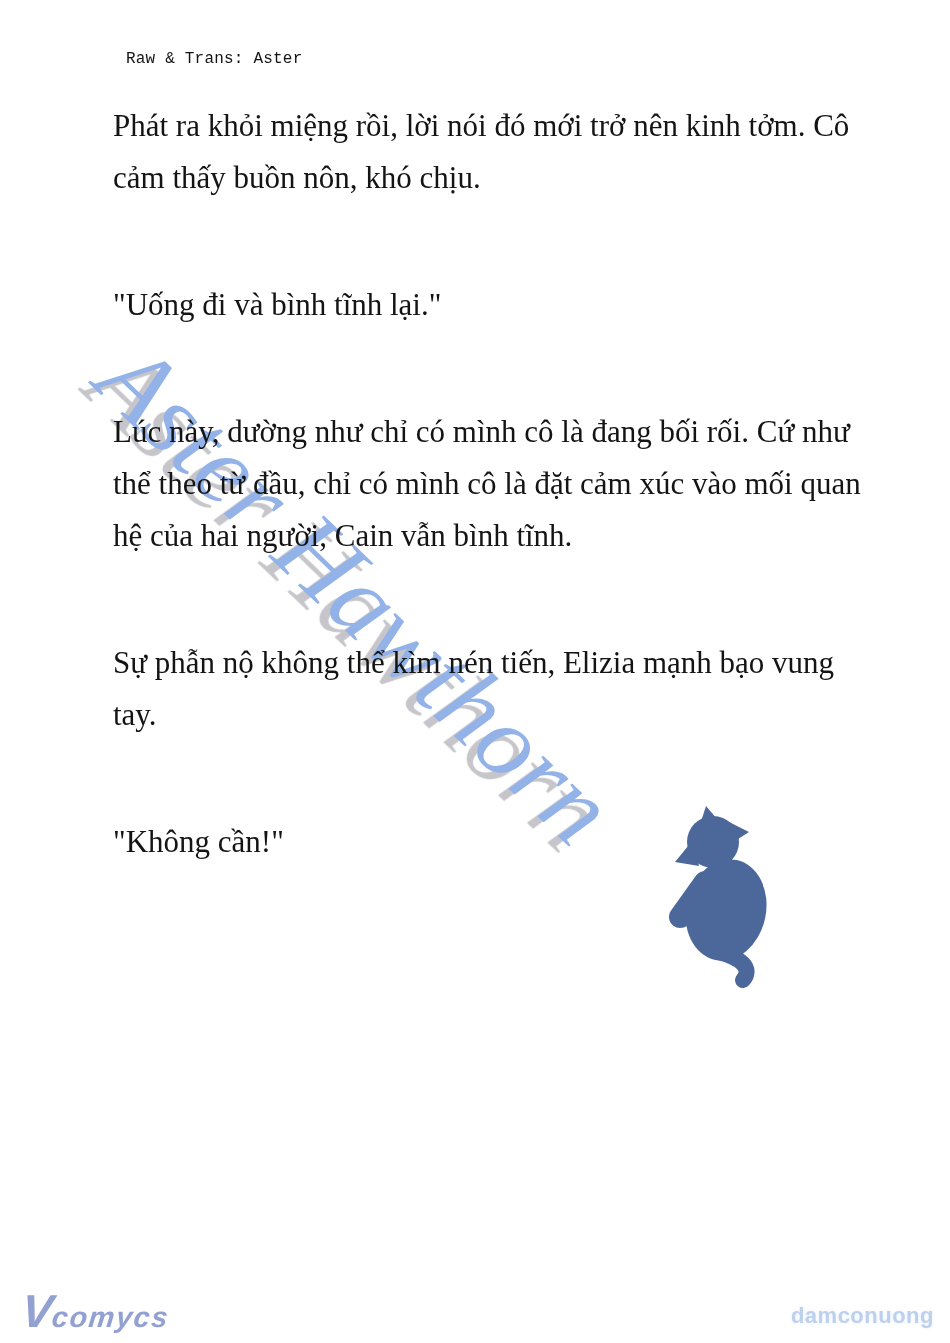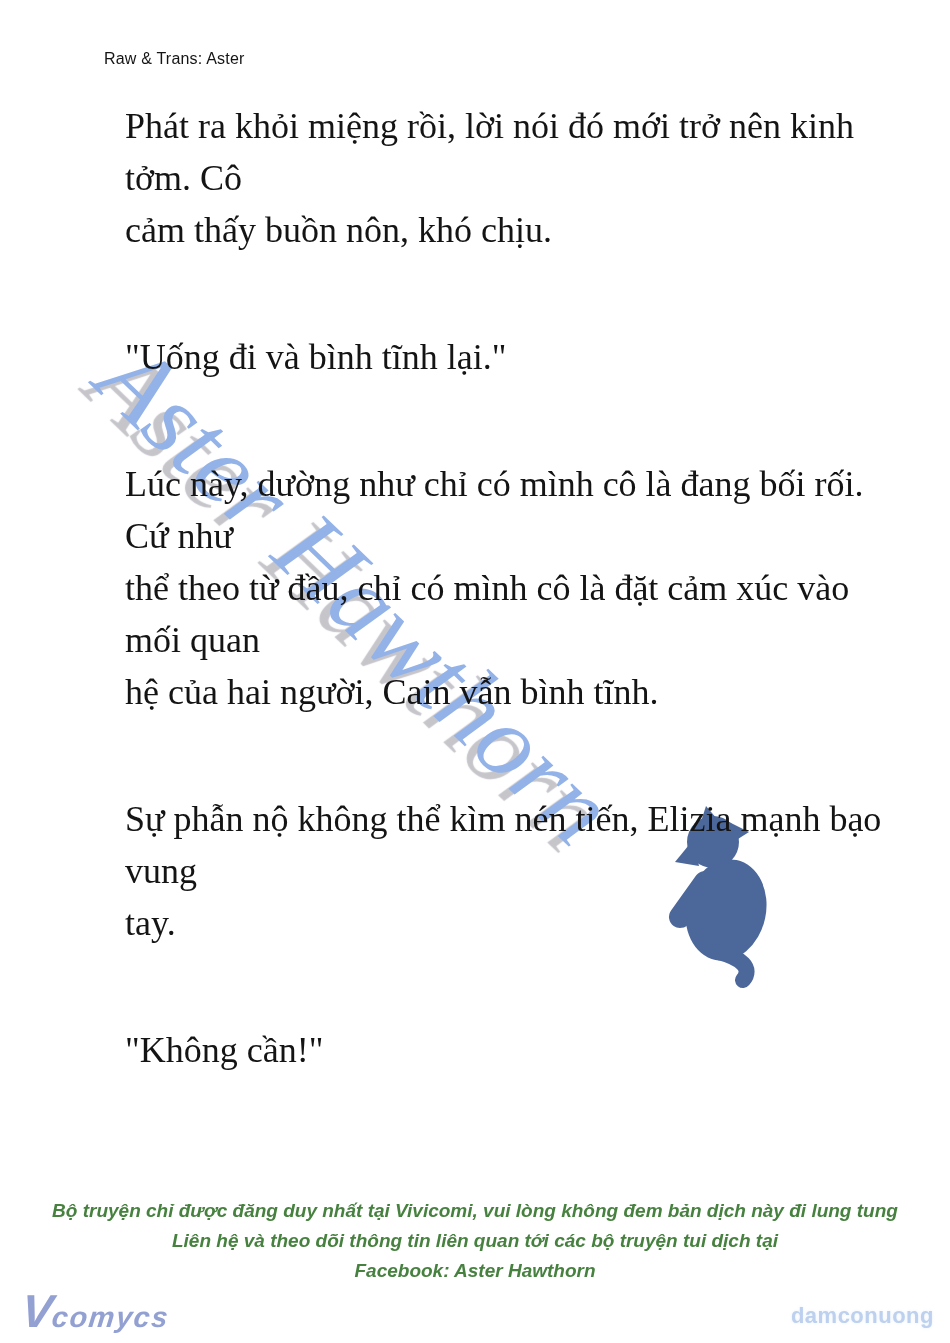--- a/index.html
+++ b/index.html
@@ -8,23 +8,23 @@
     position: relative;
     width: 950px;
     height: 1343px;
     margin: 0 auto;
     background: var(--page-bg, #ffffff);
     overflow: hidden;
     font-family: "Liberation Serif", serif;
   }
   .credit {
     position: absolute;
-    left: 104px;
+    left: 126px;
     top: 50px;
-    font-family: Liberation Sans, sans-serif;
+    font-family: Liberation Mono, monospace;
     font-size: 16px;
     color: var(--text-black, #1d1d1d);
     letter-spacing: 0.2px;
   }
   .watermark {
     position: absolute;
     left: 158px;
     top: 318px;
     z-index: 1;
     transform: rotate(44deg);
@@ -45,25 +45,25 @@
     z-index: 1;
   }
   .story {
     position: absolute;
     left: 113px;
     top: 100px;
     width: 790px;
     z-index: 2;
   }
   .story p {
-    font-size: 36px;
+    font-size: 31px;
     line-height: 52px;
     color: var(--text-black, #111111);
     white-space: pre-line;
-    margin: 0 0 75px 12px;
+    margin: 0 0 75px 0;
   }
   .footer {
     position: absolute;
     left: 0;
     right: 0;
     top: 1196px;
     z-index: 2;
     text-align: center;
     font-family: "Liberation Sans", sans-serif;
     font-style: italic;
@@ -136,23 +136,18 @@
 cảm thấy buồn nôn, khó chịu.</p>
     <p>"Uống đi và bình tĩnh lại."</p>
     <p>Lúc này, dường như chỉ có mình cô là đang bối rối. Cứ như
 thể theo từ đầu, chỉ có mình cô là đặt cảm xúc vào mối quan
 hệ của hai người, Cain vẫn bình tĩnh.</p>
     <p>Sự phẫn nộ không thể kìm nén tiến, Elizia mạnh bạo vung
 tay.</p>
     <p>"Không cần!"</p>
   </div>
 
-  <div class="footer">
-    <div>Bộ truyện chỉ được đăng duy nhất tại Vivicomi, vui lòng không đem bản dịch này đi lung tung</div>
-    <div>Liên hệ và theo dõi thông tin liên quan tới các bộ truyện tui dịch tại</div>
-    <div>Facebook: Aster Hawthorn</div>
-  </div>
 
   <div class="vcomycs-logo">Vcomycs</div>
 
   <div class="damconuong-mark">damconuong</div>
 
 </div>
 
 </body></html>

